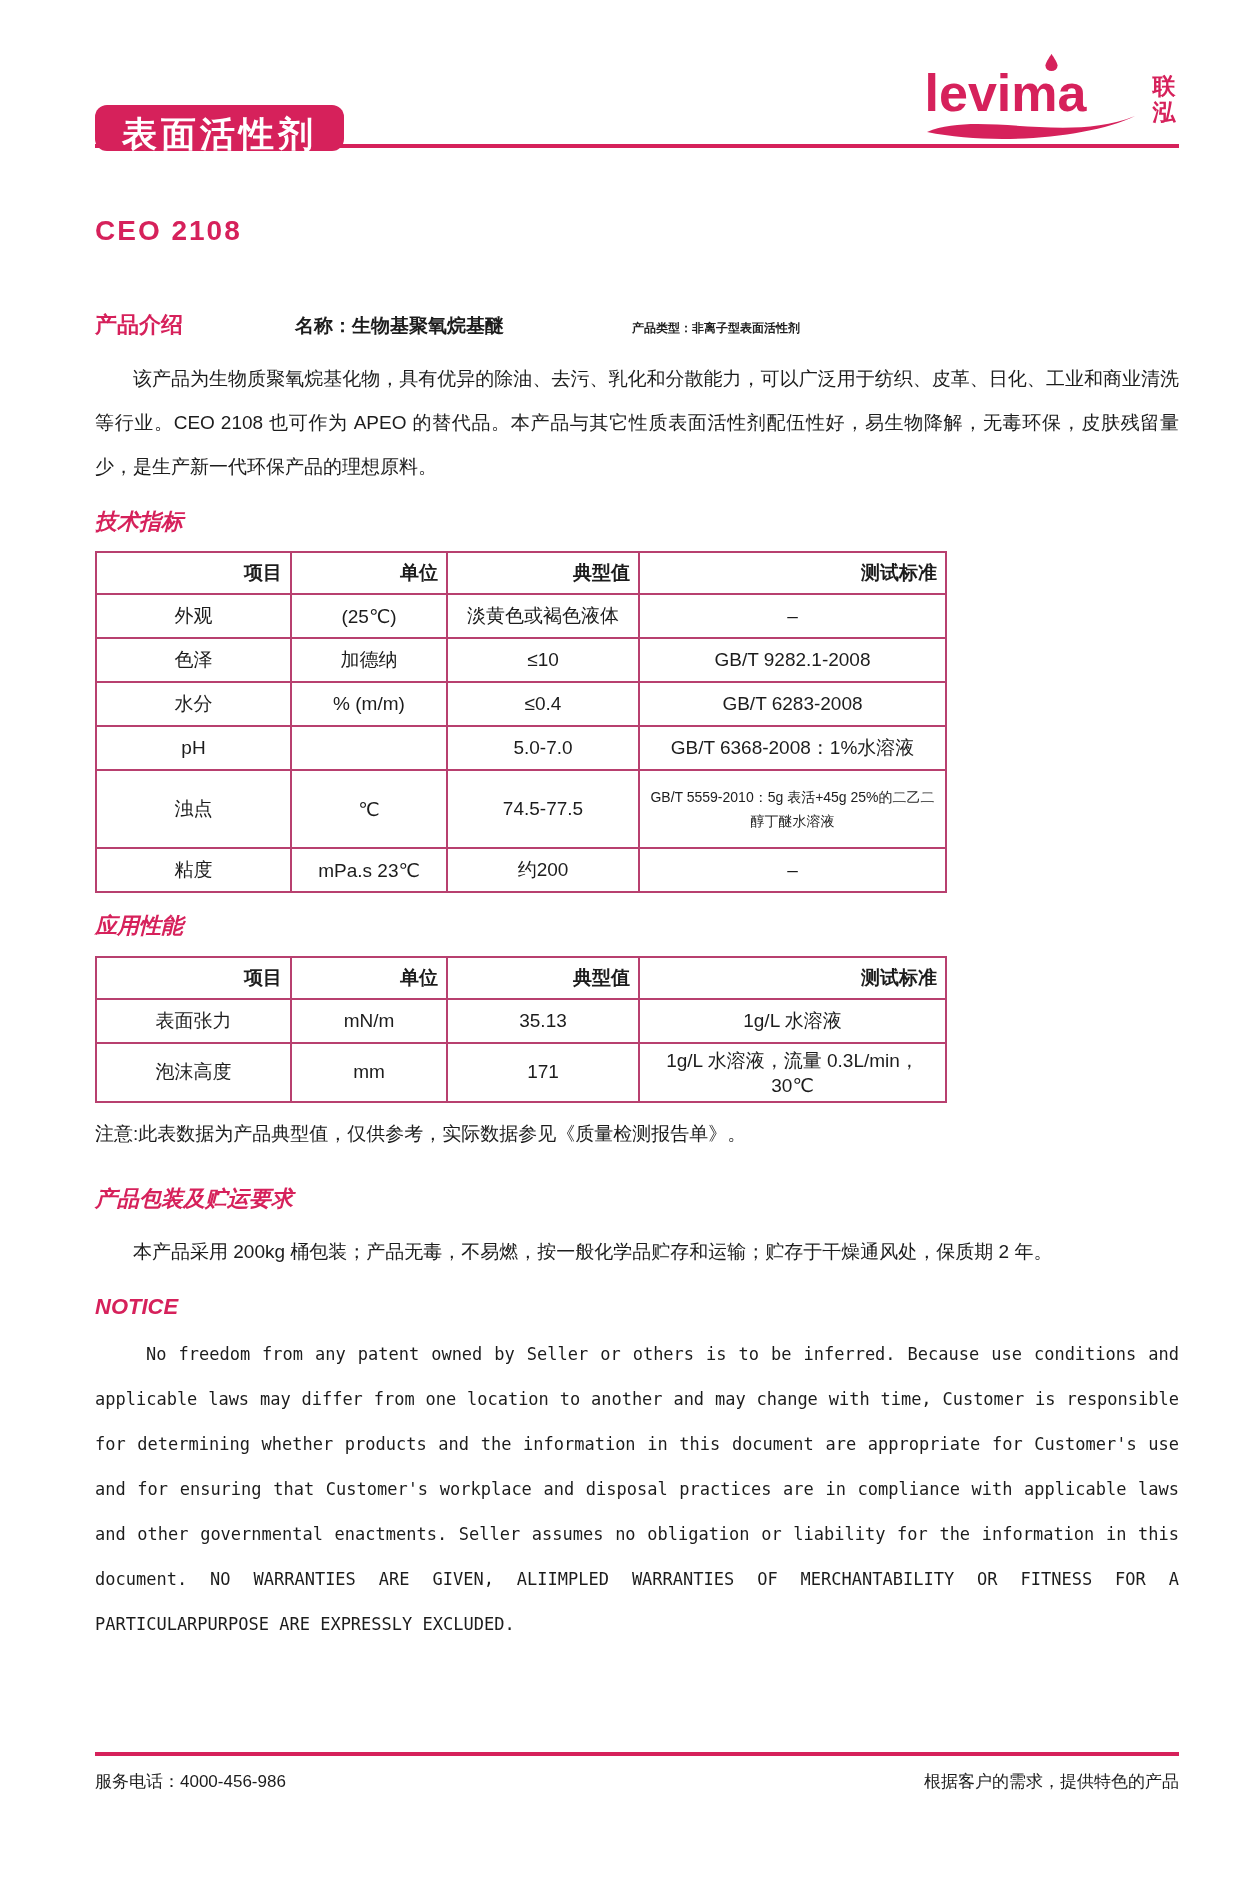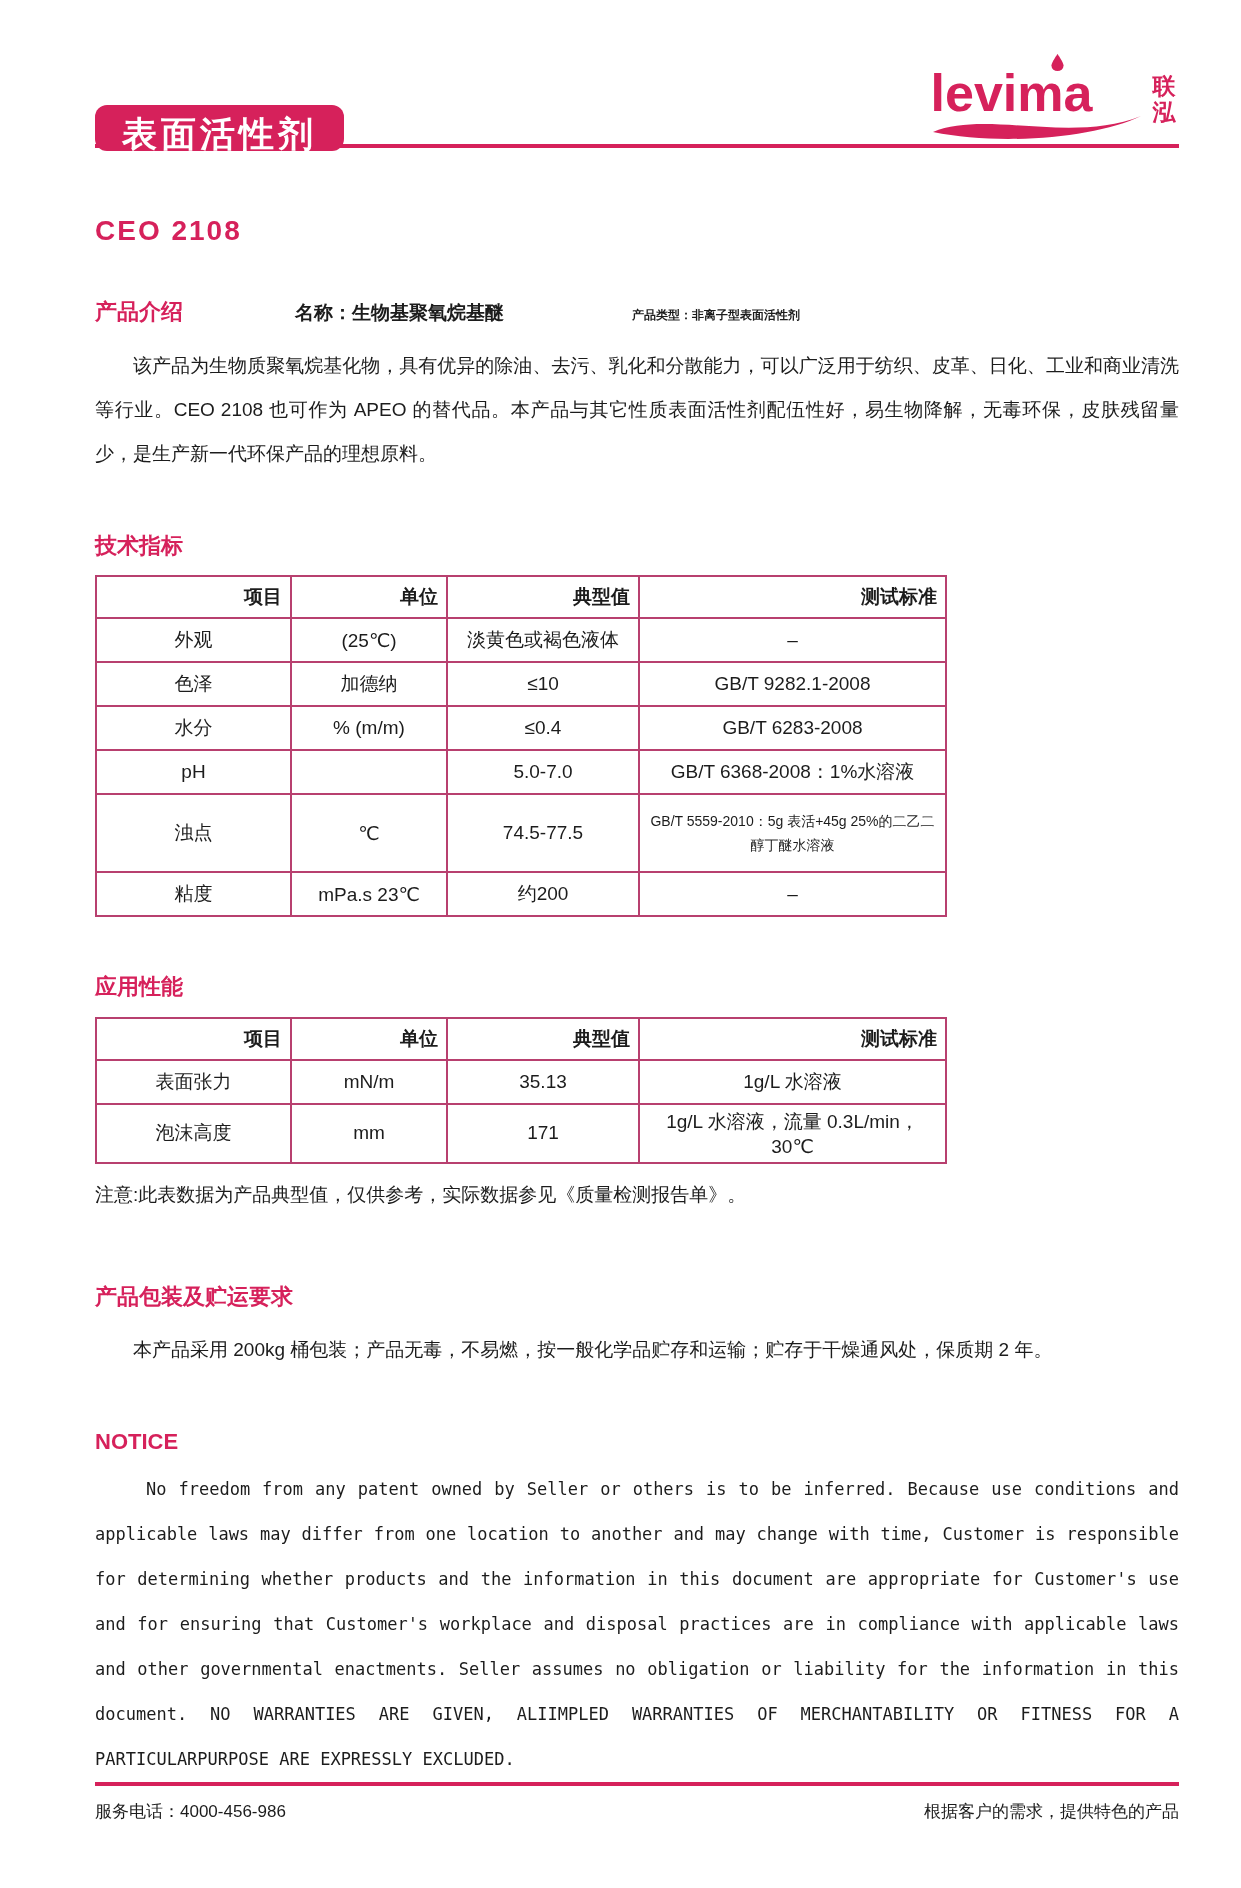--- a/index.html
+++ b/index.html
@@ -22,21 +22,21 @@
 
   
   .header{position:relative;height:70px;margin-bottom:38px;flex:none;}
   .header-rule{position:absolute;left:0;right:0;bottom:0;height:4px;background:var(--accent);}
   .badge{
     position:absolute;left:0;bottom:-3px;z-index:2;
     background:var(--accent);color:#fff;
     font-size:35px;font-weight:700;letter-spacing:4px;
     padding:11px 27px 0;border-radius:12px;line-height:1;
   }
-  .logo{position:absolute;right:0;bottom:6px;display:flex;align-items:flex-start;gap:10px;}
+  .logo{position:absolute;right:0;bottom:6px;display:flex;align-items:flex-start;gap:16px;}
   .logo-word-wrap{position:relative;}
   .logo-word{
     display:block;color:var(--accent);font-weight:800;
     font-size:52px;line-height:0.95;letter-spacing:0px;
   }
   .droplet{position:absolute;left:57%;top:-15px;}
   .swoosh{display:block;margin-top:-4px;}
   .logo-cn{
     display:block;color:var(--accent);font-weight:800;
     font-size:23px;line-height:1.15;width:1.15em;
@@ -44,23 +44,23 @@
   }
 
   
   .product-code{
     color:var(--accent);font-size:28px;font-weight:700;
     letter-spacing:2px;margin:30px 0 0;line-height:1.1;
   }
   .section-heading{
     color:var(--accent);font-size:22px;font-weight:700;line-height:1.2;
   }
-  .blk{margin-top:57px;}
+  .blk{margin-top:20px;font-style:italic;}
   .intro-row{display:flex;align-items:baseline;margin-top:52px;flex:none;}
-  .intro-row .section-heading{width:200px;flex:none;}
+  .intro-row .section-heading{width:200px;flex:none;margin-top:13px;}
   .intro-name{width:337px;flex:none;font-size:19px;font-weight:700;}
   .intro-type{font-size:12px;font-weight:700;}
   .body-para{
     font-size:19px;line-height:44px;text-align:justify;
     text-indent:2em;margin:18px 0 0;
   }
 
   
   table{border-collapse:collapse;width:850px;margin-top:16px;table-layout:fixed;}
   col.c1{width:195px}col.c2{width:156px}col.c3{width:192px}col.c4{width:307px}

